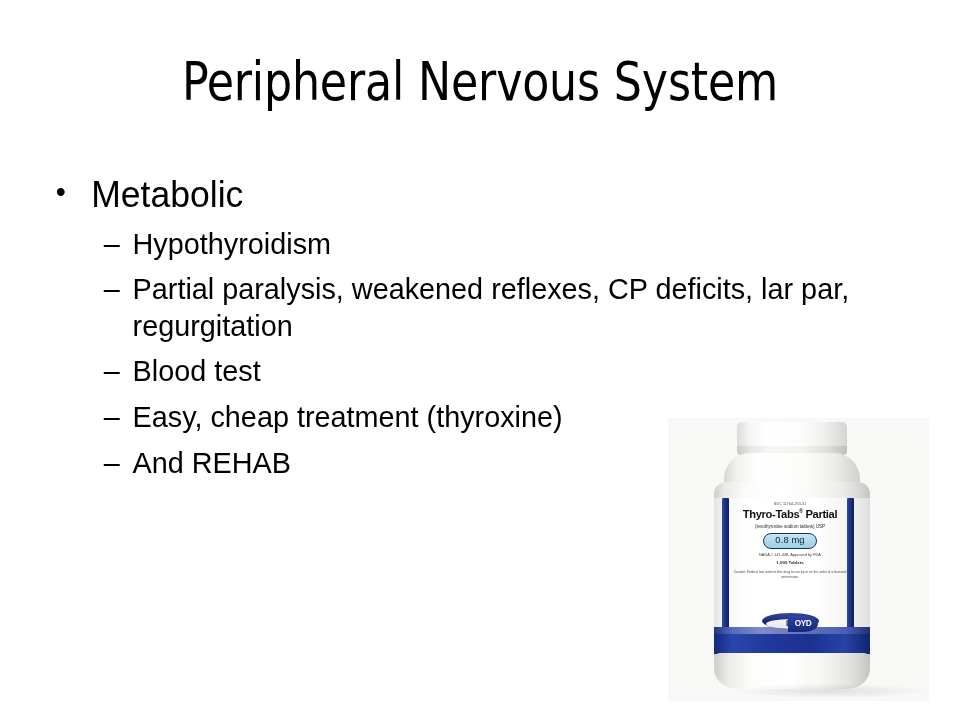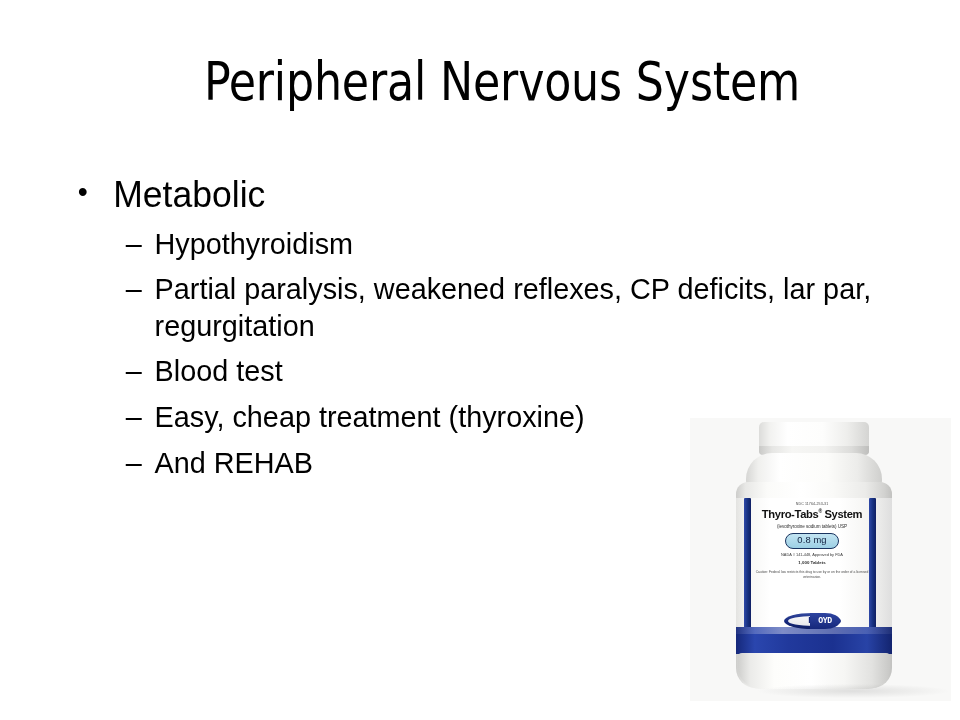--- a/index.html
+++ b/index.html
@@ -12,21 +12,20 @@
     background: #ffffff;
     font-family: "Liberation Sans", sans-serif;
     overflow: hidden;
     position: relative;
   }
 
   .slide {
     position: absolute;
     inset: 0;
     background: #ffffff;
-    margin-left: 22px;
   }
 
   
   .slide-title {
     position: absolute;
     left: 0;
     top: 52px;
     width: 960px;
     text-align: center;
     font-family: "DejaVu Sans Condensed", "Liberation Sans Narrow", "Liberation Sans", sans-serif;
@@ -294,23 +293,22 @@
   
   .lloyd {
     position: absolute;
     left: 56px;
     top: 191px;
     width: 57px;
     height: 16px;
     border-radius: 50%;
     background: linear-gradient(to bottom, #33499f, #16287c 55%, #0f1e63);
     display: flex;
-    align-items: center;
+    align-items: flex-end;
     justify-content: center;
-    font-family: Liberation Mono, monospace;
   }
   .lloyd-inner {
     width: 50px;
     height: 10px;
     border-radius: 50%;
     background: linear-gradient(to bottom, #f8f8fa, #e6e6ea);
     display: flex;
     align-items: center;
     justify-content: center;
     position: relative;
@@ -409,21 +407,21 @@
       <div class="stripe stripe-right"></div>
 
       <div class="band"></div>
       <div class="band-gloss"></div>
       <div class="foot"></div>
 
       <div class="lbl-text">
         <div class="lbl-ndc">NDC 11764-253-31</div>
 
         <div class="lbl-brand">
-          <span>Thyro-Tabs</span><sup>®</sup><span> System</span>
+          <span>Thyro-Tabs</span><sup>®</sup><span> Partial</span>
         </div>
 
         <div class="lbl-generic">(levothyroxine sodium tablets) USP</div>
 
         <div class="lbl-dose-wrap">
           <span class="lbl-dose">0.8 mg</span>
         </div>
 
         <div class="lbl-nada">NADA # 141-448, Approved by FDA</div>
 

